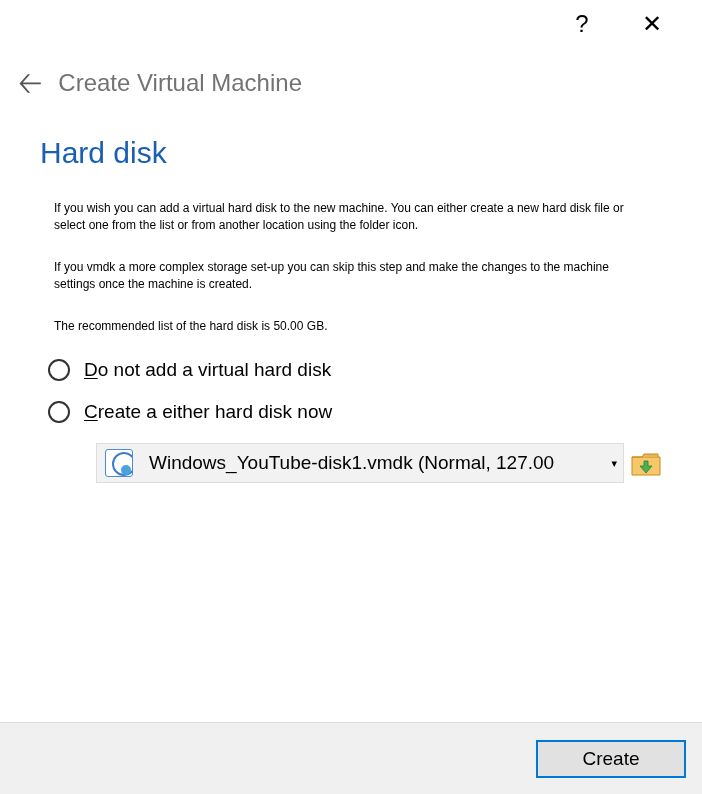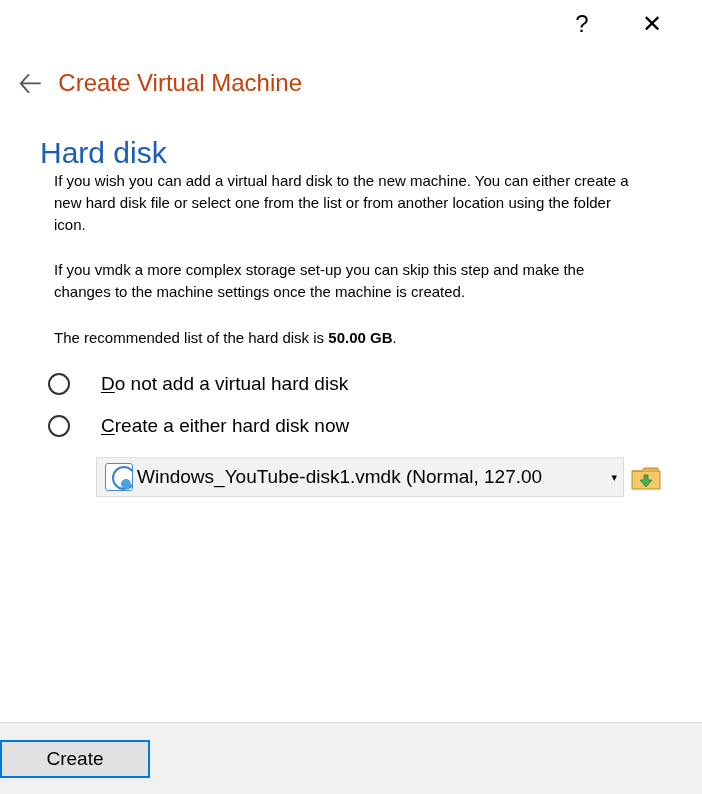--- a/index.html
+++ b/index.html
@@ -34,44 +34,45 @@
       padding: 20px 20px 10px 18px;
     }
     .back-arrow {
       font-size: 30px;
       color: #555;
       line-height: 1;
     }
     .header-title {
       font-size: 24px;
       font-weight: 400;
-      color: #c2410c;
+      color: #737373;
     }
     .content {
       padding: 28px 40px 0 40px;
     }
     .section-title {
       font-size: 30px;
       color: #1a5fb4;
       font-weight: 400;
+      margin-bottom: 30px;
     }
     .para {
-      font-size: 15px;
+      font-size: 12px;
       line-height: 1.45;
       margin: 0 23px 24px 14px;
       color: #000;
     }
-    .para .bold { font-weight: 700; }
+    .para .bold { font-weight: 400; }
     .radios {
       margin: 22px 0 18px 8px;
     }
     .radio-row {
       display: flex;
       align-items: center;
-      gap: 31px;
+      gap: 14px;
       margin-bottom: 20px;
       font-size: 19px;
     }
     .radio-circle {
       width: 22px;
       height: 22px;
       border: 2px solid #333;
       border-radius: 50%;
       display: flex;
       align-items: center;
@@ -97,21 +98,21 @@
       margin-top: 2px;
     }
     .disk-dropdown {
       flex: 1;
       height: 40px;
       background: #f2f2f2;
       border: 1px solid #ddd;
       display: flex;
       align-items: center;
       padding: 0 8px;
-      gap: 4px;
+      gap: 16px;
       overflow: hidden;
       position: relative;
     }
     .disk-icon {
       width: 28px;
       height: 28px;
       border: 1px solid #4a8cd8;
       border-radius: 3px;
       background: #fff;
       position: relative;
@@ -161,20 +162,21 @@
     .folder-icon svg { display: block; }
     .footer {
       position: absolute;
       bottom: 0;
       left: 0;
       right: 0;
       height: 72px;
       background: #f0f0f0;
       border-top: 1px solid #ddd;
       display: flex;
+      justify-content: flex-end;
       align-items: center;
       gap: 12px;
       padding-right: 16px;
     }
     .btn {
       width: 150px;
       height: 38px;
       background: #e1e1e1;
       border: 1px solid #adadad;
       font-size: 19px;

